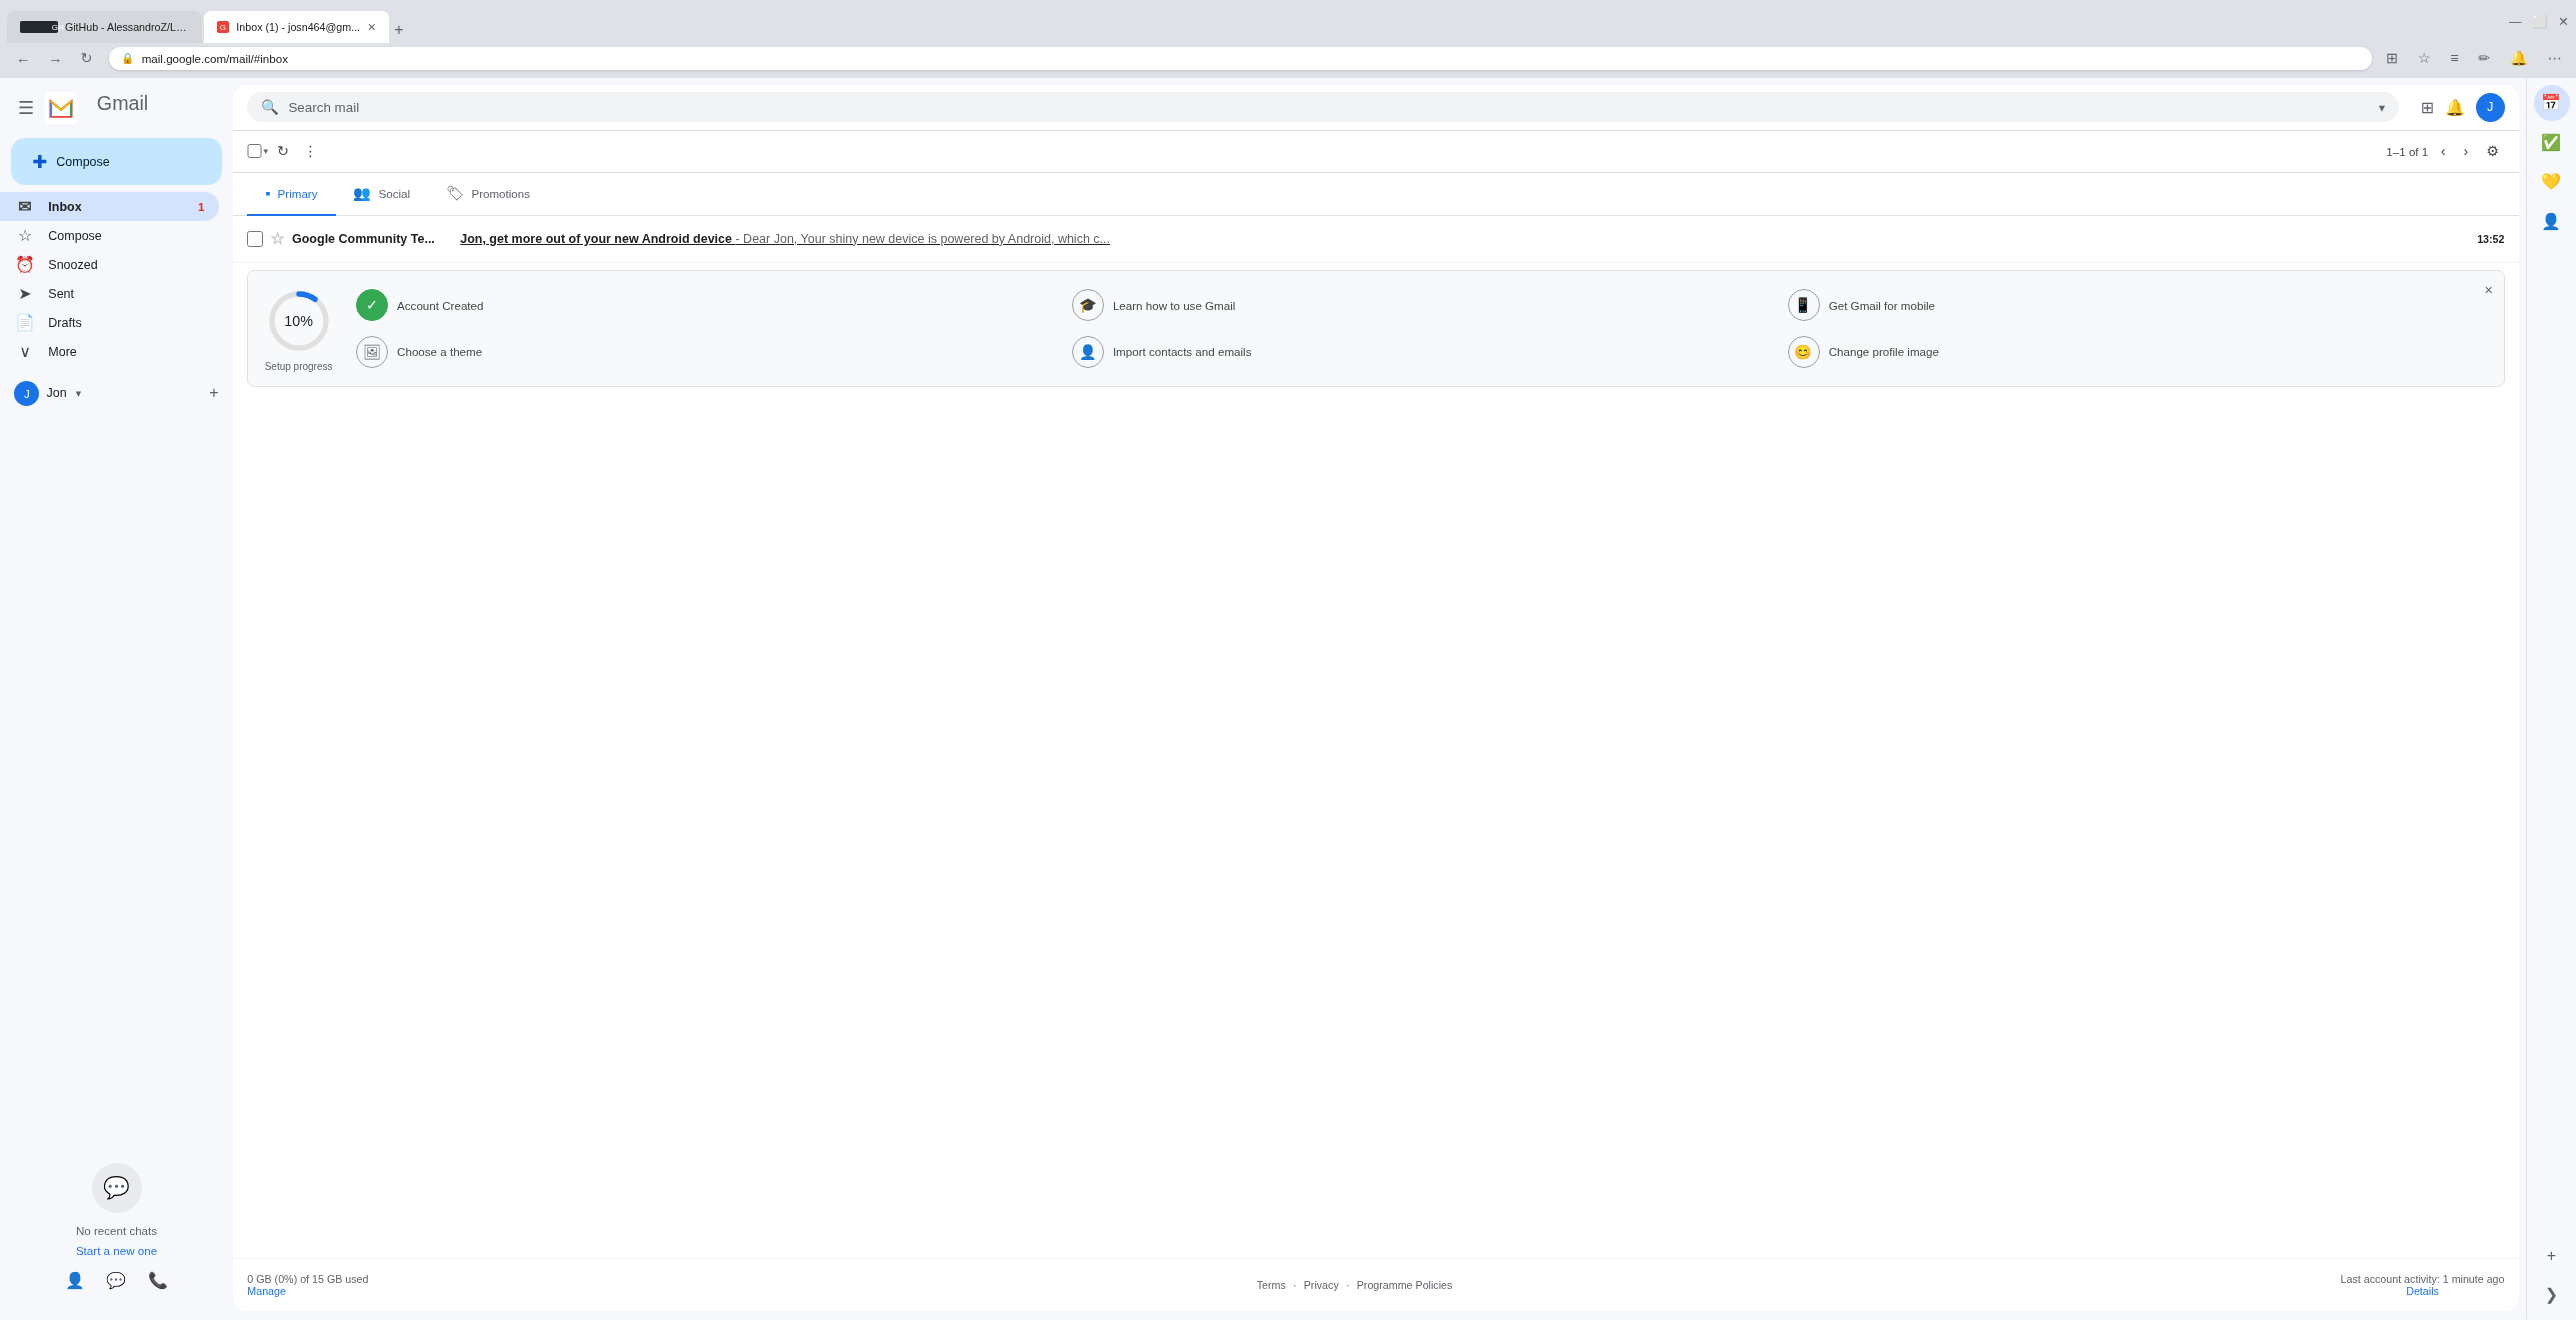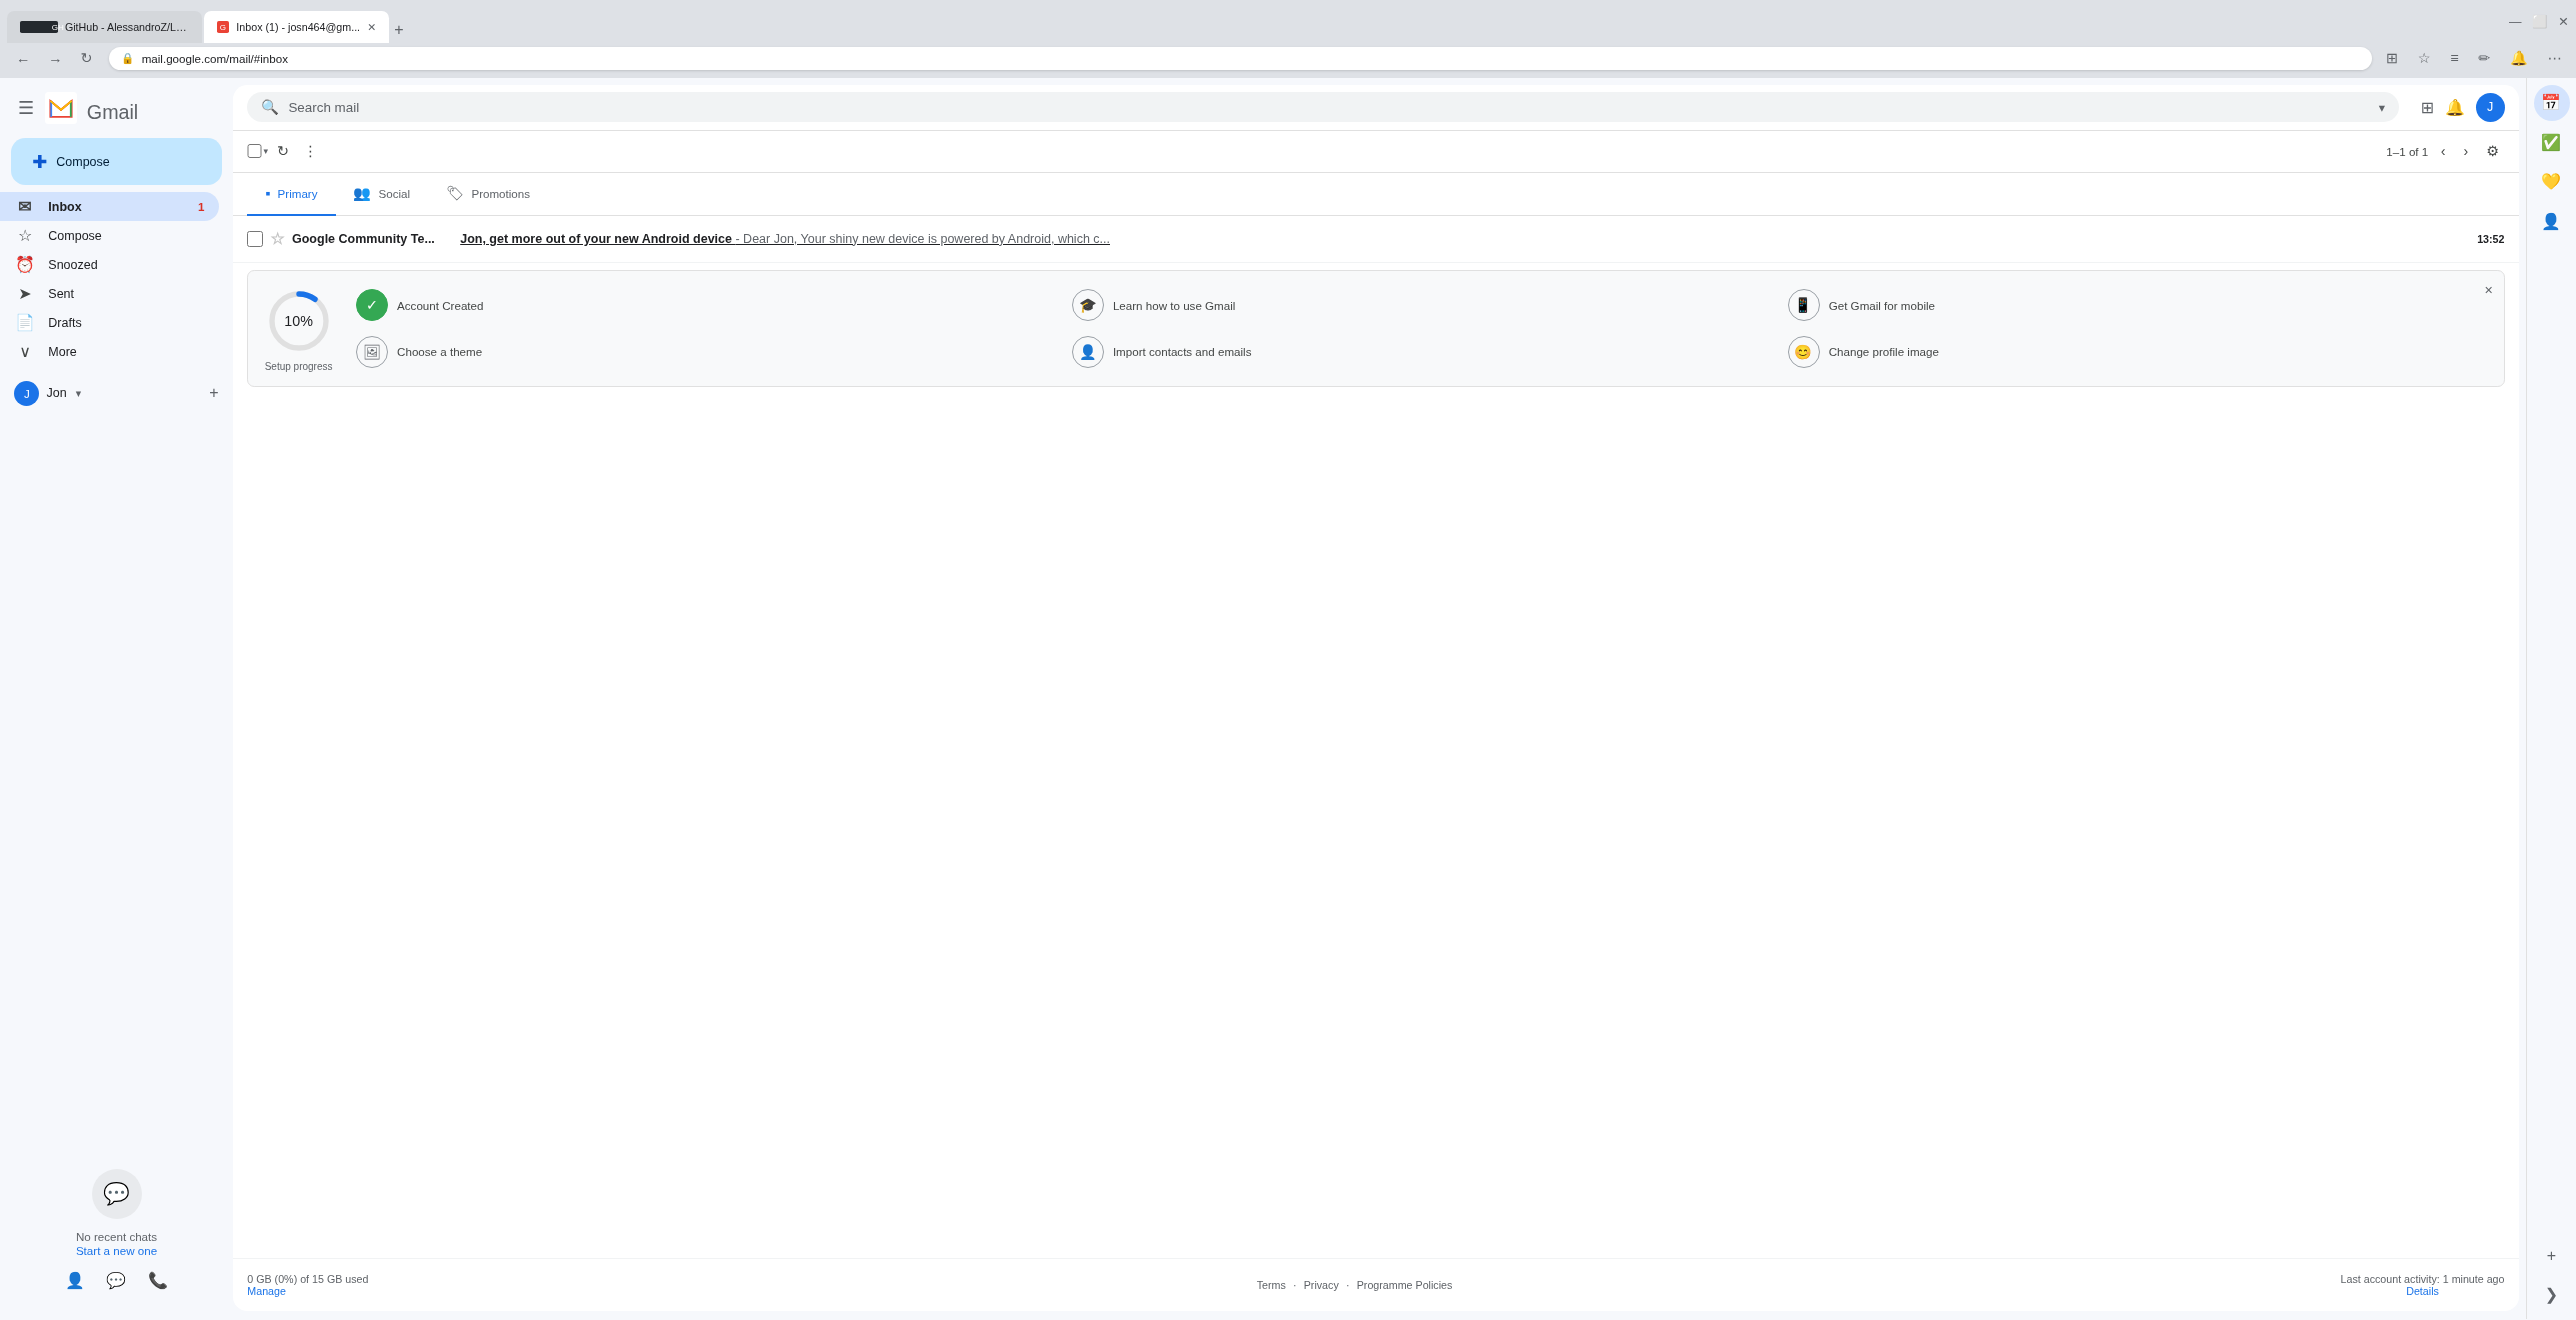--- a/index.html
+++ b/index.html
@@ -25,38 +25,38 @@
     .toolbar-icons { display: flex; gap: 12.5px; align-items: center; }
     .toolbar-icon-btn { background: none; border: none; color: #5f6368; font-size: 14.3px; cursor: pointer; padding: 3.6px; }
 
     
     .main-layout { display: flex; height: calc(100vh - 79px); }
 
     
     .sidebar { width: 233px; background: #f6f8fc; padding: 7.2px 0; display: flex; flex-direction: column; overflow-y: auto; flex-shrink: 0; }
     .gmail-header { display: flex; align-items: center; gap: 7.2px; padding: 7.2px 14.3px 14.3px 14.3px; }
     .hamburger-btn { background: none; border: none; font-size: 18px; color: #5f6368; cursor: pointer; padding: 3.6px; border-radius: 50%; }
-    .gmail-logo { display: flex; align-items: flex-end; gap: 10px; text-decoration: none; }
+    .gmail-logo { display: flex; align-items: flex-start; gap: 20px; text-decoration: none; }
     .gmail-m { width: 32px; height: 32px; }
     .gmail-text { font-size: 19.7px; color: #5f6368; font-weight: 400; }
 
     .compose-btn { margin: 0 10.7px 7.2px 10.7px; background: #c2e7ff; border: none; border-radius: 14.3px; padding: 12.5px 21.5px; display: flex; align-items: center; gap: 9px; cursor: pointer; font-size: 12.5px; font-weight: 500; color: #001d35; }
     .compose-icon { font-size: 18px; color: #0b57d0; font-weight: 300; }
 
     .nav-item { display: flex; align-items: center; gap: 12.5px; padding: 3.6px 14.3px 3.6px 14.3px; border-radius: 0 18px 18px 0; cursor: pointer; font-size: 12.5px; color: #202124; min-height: 29px; margin-right: 14.3px; }
     .nav-item.active { background: #d3e3fd; font-weight: 600; }
     .nav-item-icon { font-size: 16px; color: #444746; width: 21.5px; text-align: center; }
     .nav-item-label { flex: 1; }
     .nav-item-badge { background: transparent; color: #202124; font-size: 11.6px; font-weight: 600; margin-left: auto; }
     .nav-item-badge.red { color: #d93025; }
 
     
     .chat-section { margin-top: auto; padding: 14.3px; display: flex; flex-direction: column; align-items: center; }
     .chat-icon-circle { width: 50px; height: 50px; background: #e8eaed; border-radius: 50%; display: flex; align-items: center; justify-content: center; color: #9aa0a6; font-size: 21.5px; margin-bottom: 10.7px; }
-    .no-chats-text { font-size: 11.6px; color: #5f6368; text-align: center; margin-bottom: 1px; }
+    .no-chats-text { font-size: 11.6px; color: #5f6368; text-align: center; margin-bottom: 7px; }
     .start-new-chat { font-size: 11.6px; color: #1a73e8; cursor: pointer; text-align: center; text-decoration: none; }
     .chat-bottom-icons { display: flex; gap: 21.5px; padding: 7.2px 0; margin-top: 7.2px; }
     .chat-bottom-icon { color: #5f6368; font-size: 16px; cursor: pointer; }
 
     
     .user-section { display: flex; align-items: center; gap: 7.2px; padding: 7.2px 14.3px; cursor: pointer; margin-top: 7.2px; }
     .user-avatar { width: 25px; height: 25px; background: #1a73e8; border-radius: 50%; display: flex; align-items: center; justify-content: center; color: white; font-size: 11.6px; font-weight: 500; }
     .user-name { font-size: 12.5px; color: #202124; }
     .user-chevron { color: #5f6368; font-size: 10.7px; margin-left: 1.8px; }
     .user-add { margin-left: auto; color: #5f6368; font-size: 16px; cursor: pointer; }

